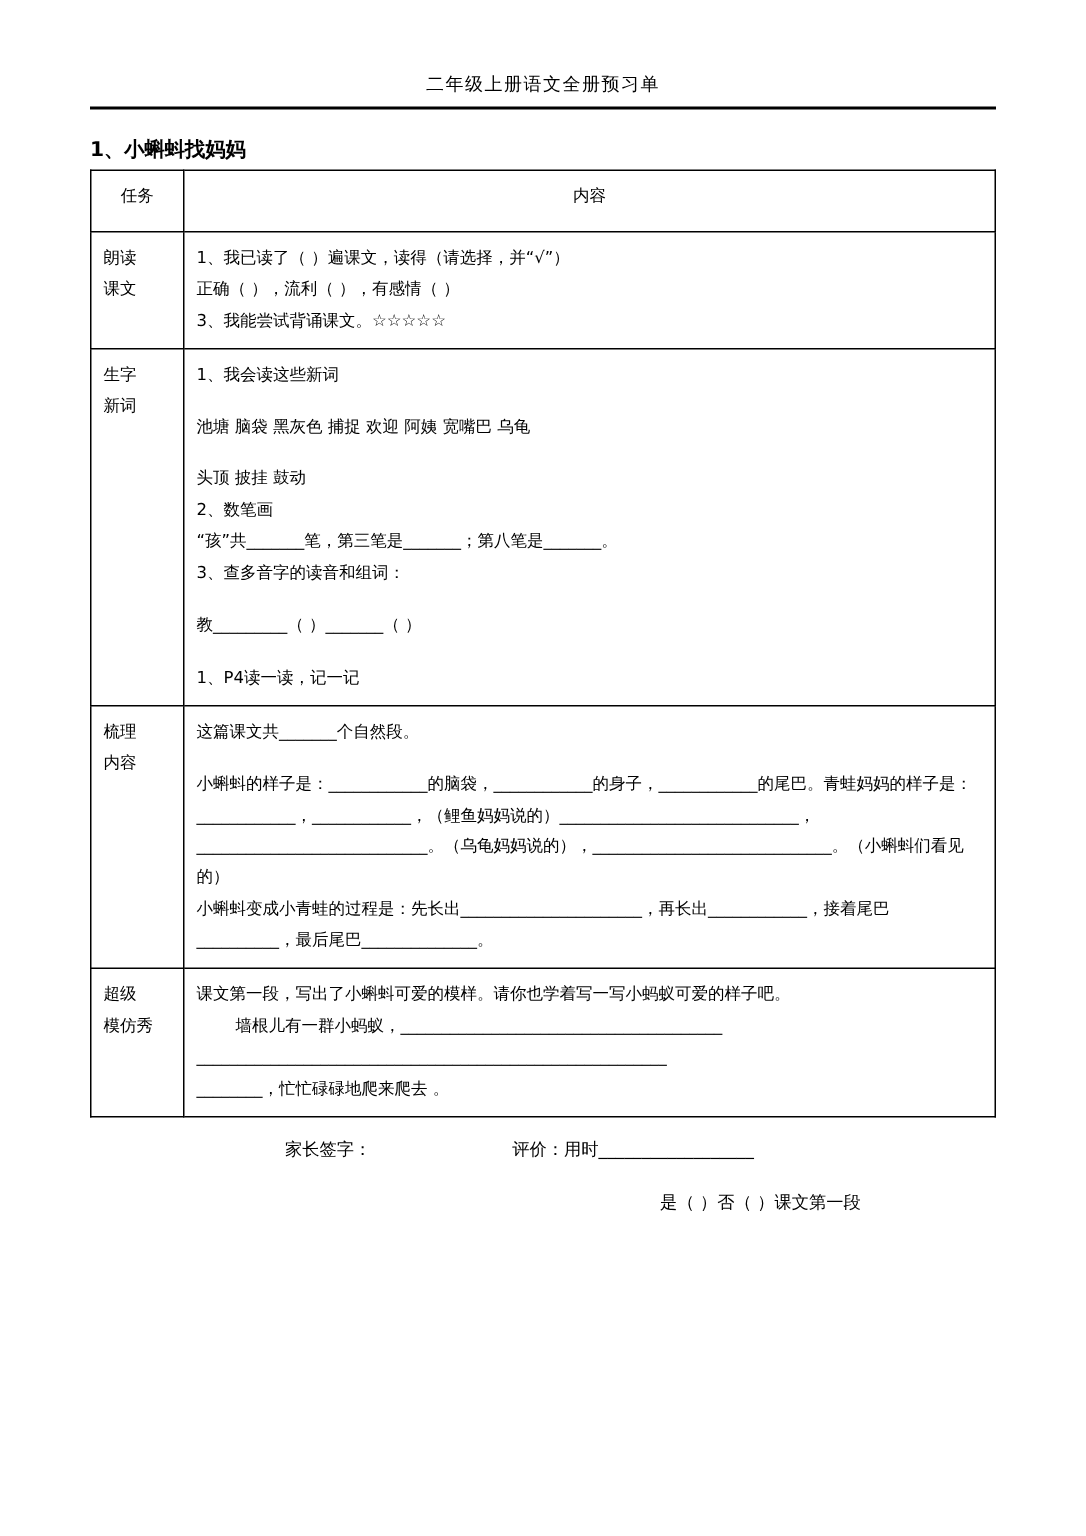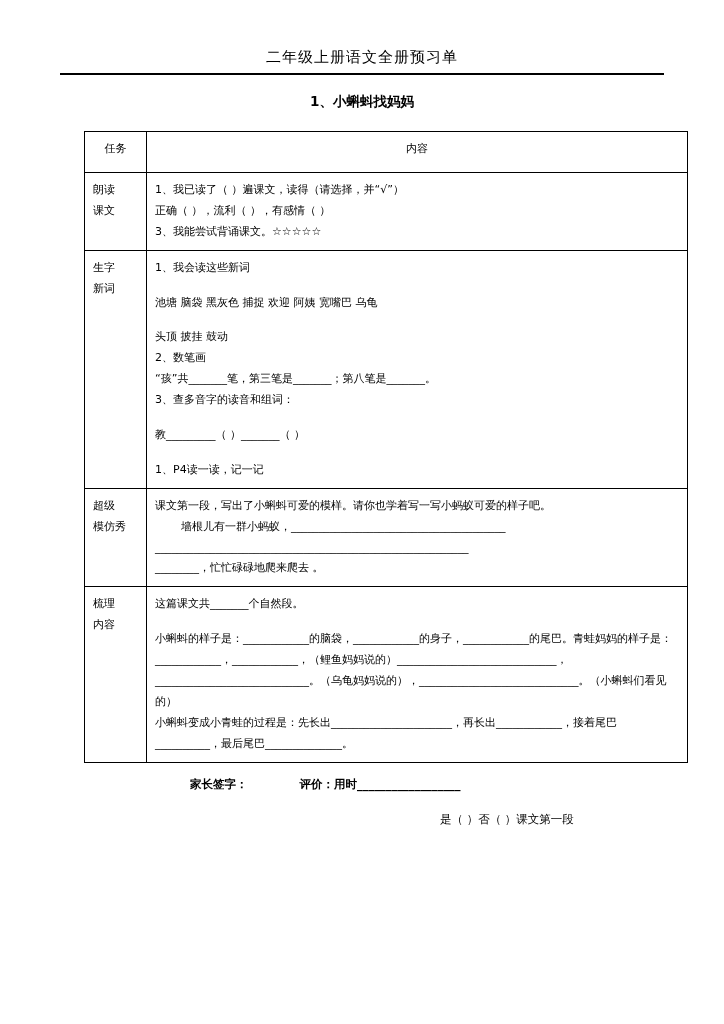--- a/index.html
+++ b/index.html
@@ -15,41 +15,39 @@
   }
   .page {
     position: relative;
     width: 724px;
     height: 1024px;
     box-sizing: border-box;
     padding: 48px 60px 0 60px;
   }
   .doc-title {
     text-align: center;
-    font-size: 15px;
+    font-size: 12px;
     letter-spacing: 1px;
     padding-bottom: 6px;
     font-family: "DejaVu Sans", "Liberation Sans", sans-serif;
   }
   .title-rule {
     border-bottom: 2px solid #000;
     margin: 0 0 18px 0;
   }
   .sub-title {
-    text-align: center;
     font-size: 13.5px;
     font-weight: bold;
-    margin-bottom: 20px;
+    margin-bottom: 4px;
     font-family: "DejaVu Sans", "Liberation Sans", sans-serif;
   }
   table.sheet {
     width: 100%;
     border-collapse: collapse;
     table-layout: fixed;
-    margin-left: 24px;
   }
   table.sheet td {
     border: 1px solid #000;
     vertical-align: top;
     padding: 7px 8px;
     font-size: 11px;
     line-height: 1.9;
     font-family: "DejaVu Sans", "Liberation Sans", sans-serif;
   }
   td.label {
@@ -73,23 +71,22 @@
   .indent { padding-left: 26px; display: inline-block; }
   .footer {
     margin-top: 14px;
     font-size: 11.5px;
     font-family: "DejaVu Sans", "Liberation Sans", sans-serif;
   }
   .footer-row1 {
     display: flex;
     justify-content: flex-start;
     padding-left: 130px;
-    font-weight: bold;
   }
-  .footer-row1 .eval { margin-left: 52px; }
+  .footer-row1 .eval { margin-left: 94px; }
   .footer-row2 {
     margin-top: 16px;
     padding-left: 400px;
   }
   .footer-row3 {
     margin-top: 20px;
     padding-left: 380px;
   }
 </style>
 </head>
@@ -141,41 +138,41 @@
           <span class="line">3、查多音字的读音和组词：</span>
           <span class="gap"></span>
           <span class="line">教_________（            ）_______（            ）</span>
           <span class="gap"></span>
           <span class="line">1、P4读一读，记一记</span>
         </td>
       </tr>
 
       <tr>
         <td class="label">
+          <div>梳理</div>
+          <div>内容</div>
+        </td>
+        <td>
+          <span class="line">这篇课文共_______个自然段。</span>
+          <span class="gap"></span>
+          <span class="line">小蝌蚪的样子是：____________的脑袋，____________的身子，____________的尾巴。青蛙妈妈的样子是：____________，____________，（鲤鱼妈妈说的）_____________________________，____________________________。（乌龟妈妈说的），_____________________________。（小蝌蚪们看见的）</span>
+          <span class="line">小蝌蚪变成小青蛙的过程是：先长出______________________，再长出____________，接着尾巴__________，最后尾巴______________。</span>
+        </td>
+      </tr>
+
+      <tr>
+        <td class="label">
           <div>超级</div>
           <div>模仿秀</div>
         </td>
         <td>
           <span class="line">课文第一段，写出了小蝌蚪可爱的模样。请你也学着写一写小蚂蚁可爱的样子吧。</span>
           <span class="line indent">墙根儿有一群小蚂蚁，_______________________________________</span>
           <span class="line">_________________________________________________________</span>
           <span class="line">________，忙忙碌碌地爬来爬去 。</span>
-        </td>
-      </tr>
-
-      <tr>
-        <td class="label">
-          <div>梳理</div>
-          <div>内容</div>
-        </td>
-        <td>
-          <span class="line">这篇课文共_______个自然段。</span>
-          <span class="gap"></span>
-          <span class="line">小蝌蚪的样子是：____________的脑袋，____________的身子，____________的尾巴。青蛙妈妈的样子是：____________，____________，（鲤鱼妈妈说的）_____________________________，____________________________。（乌龟妈妈说的），_____________________________。（小蝌蚪们看见的）</span>
-          <span class="line">小蝌蚪变成小青蛙的过程是：先长出______________________，再长出____________，接着尾巴__________，最后尾巴______________。</span>
         </td>
       </tr>
 
     </tbody>
   </table>
 
   <div class="footer">
     <div class="footer-row1">
       <span>家长签字：</span>
       <span class="eval">评价：用时</span>

